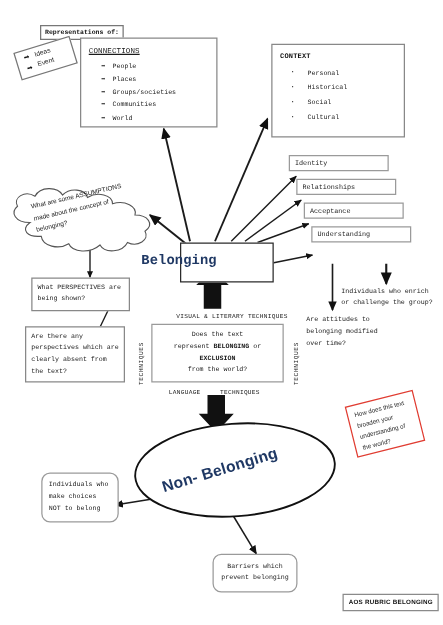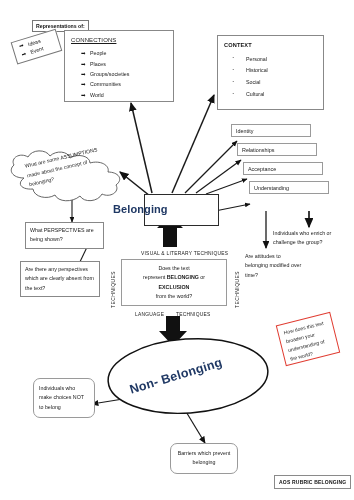--- a/index.html
+++ b/index.html
@@ -6,21 +6,21 @@
   html, body { margin: 0; padding: 0; }
   body {
     width: 354px;
     height: 500px;
     background: #ffffff;
     font-family: "Liberation Sans", sans-serif;
     overflow: hidden;
     position: relative;
   }
   #canvas { position: absolute; left: 0; top: 0; width: 354px; height: 500px; }
-  .abs { position: absolute; }
+  .abs { position: absolute; font-family: Liberation Mono, monospace; }
 
   svg.lines { position: absolute; left:0; top:0; width:354px; height:500px; pointer-events:none; }
 
   .bx {
     border: 1px solid #888;
     background: #fff;
     font-size: 5.4px;
     color: #1a1a1a;
     line-height: 1.55;
   }

